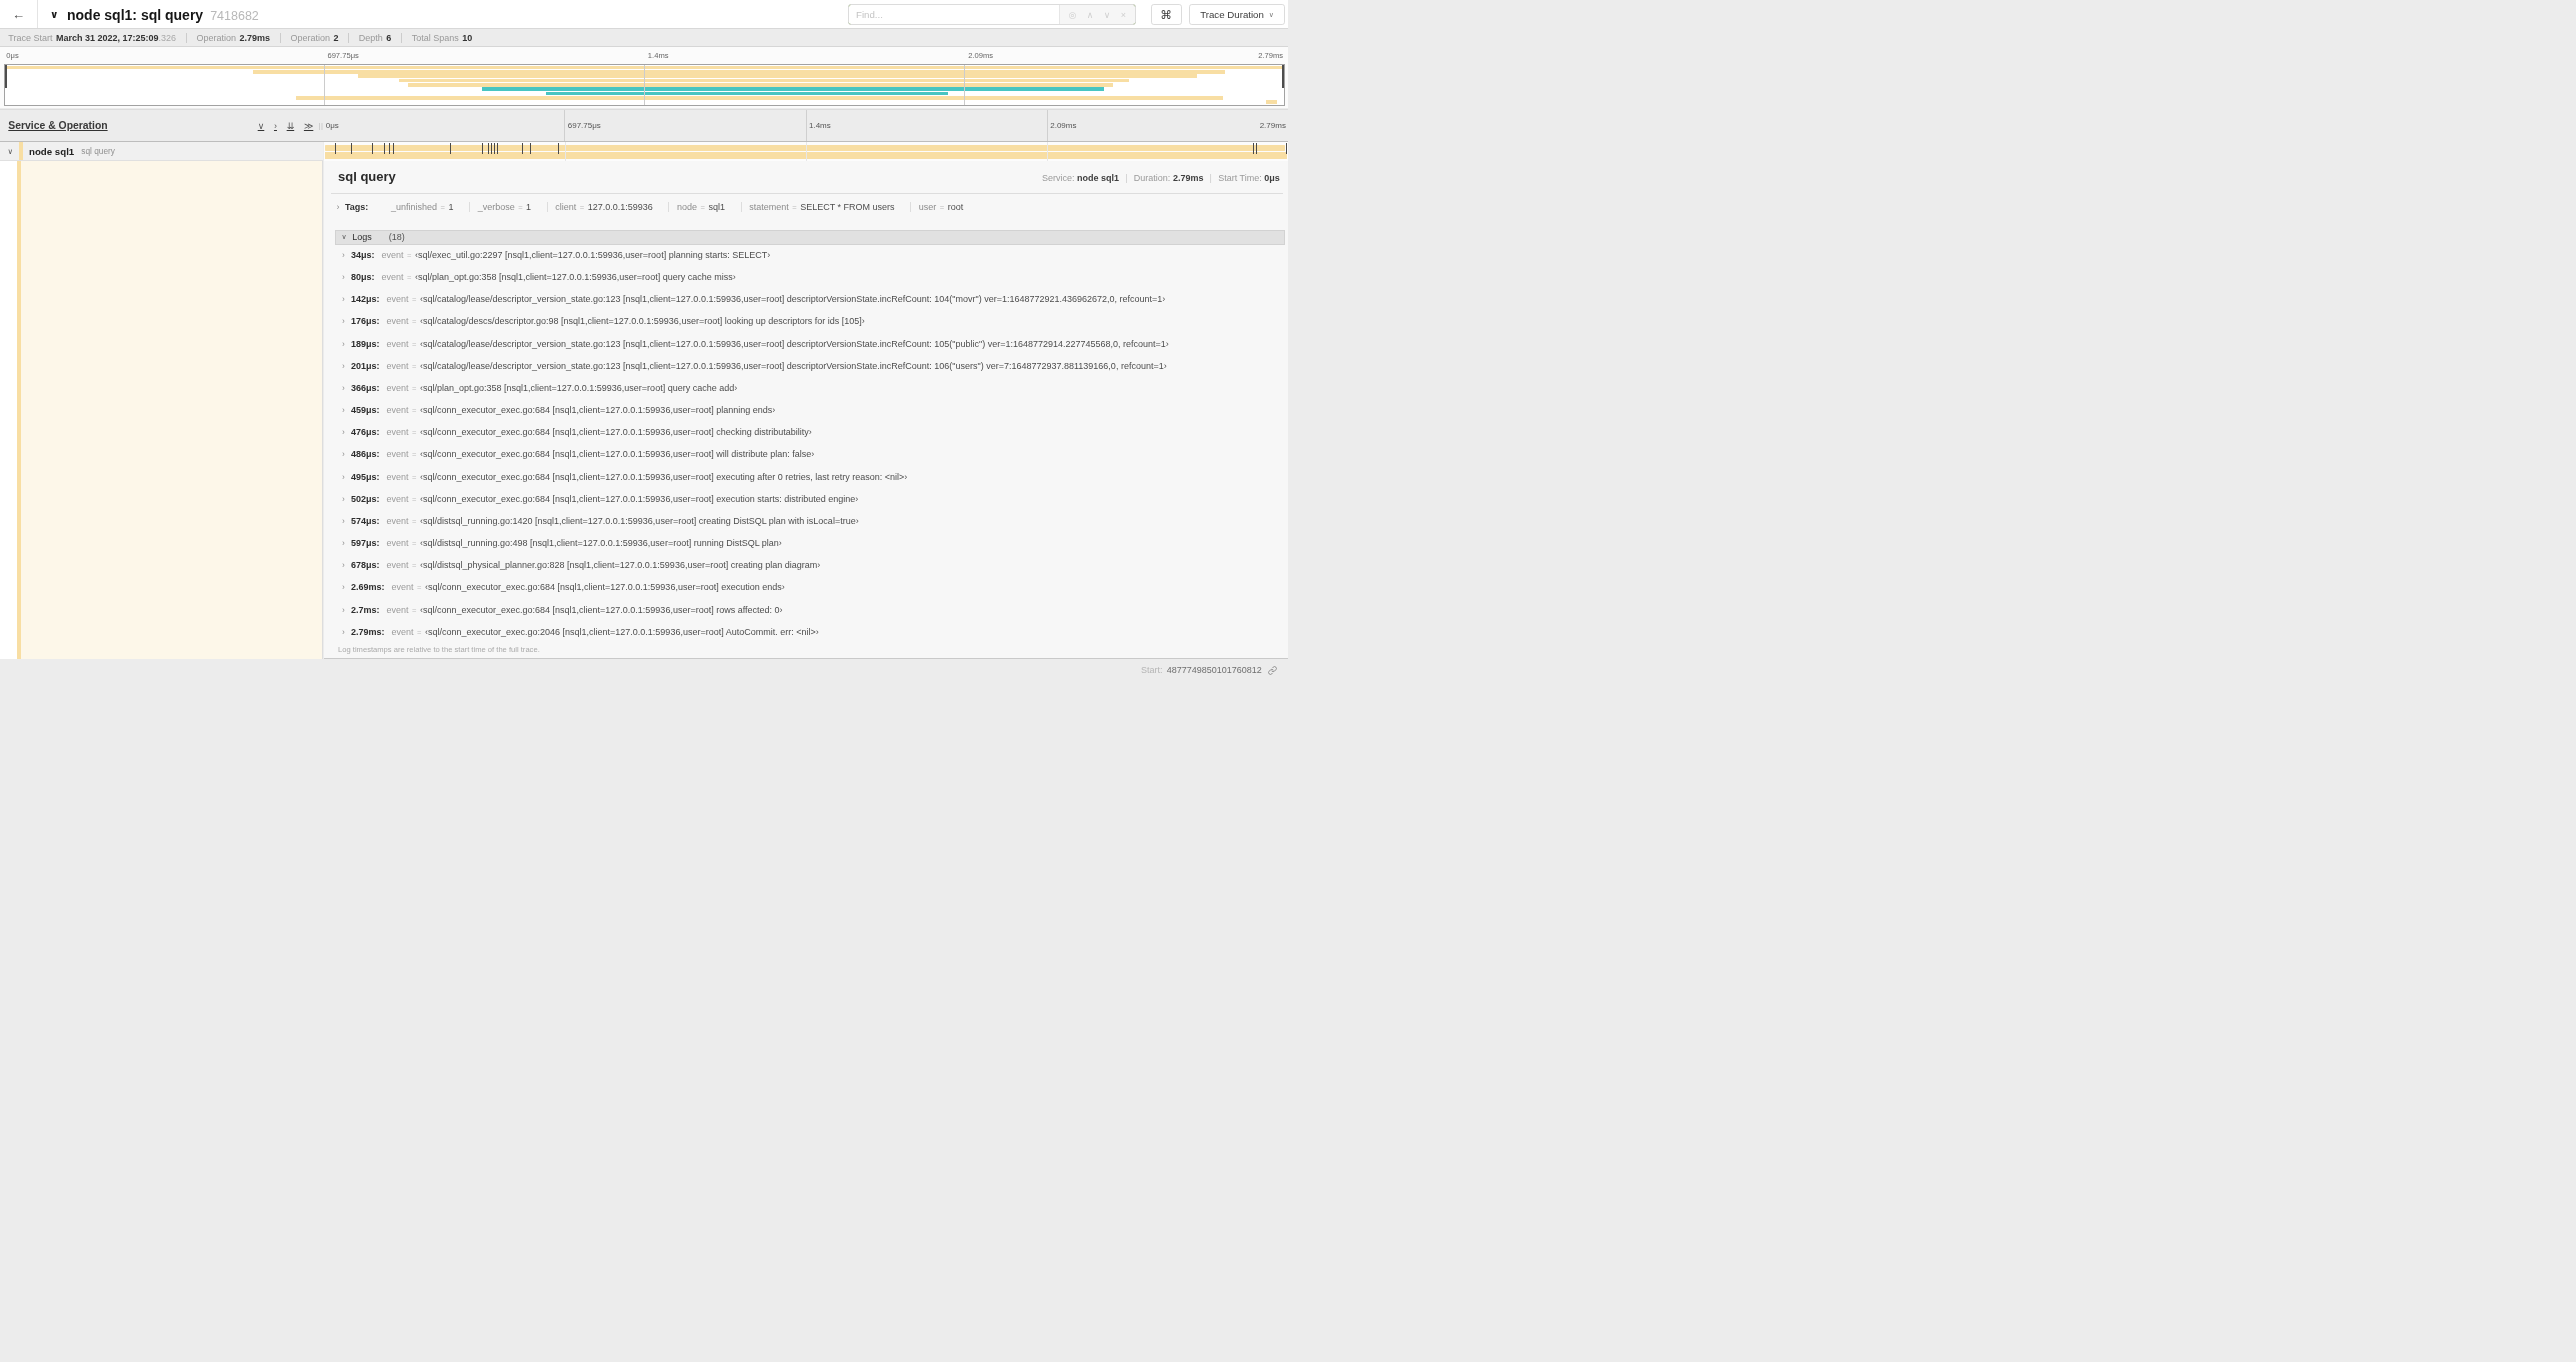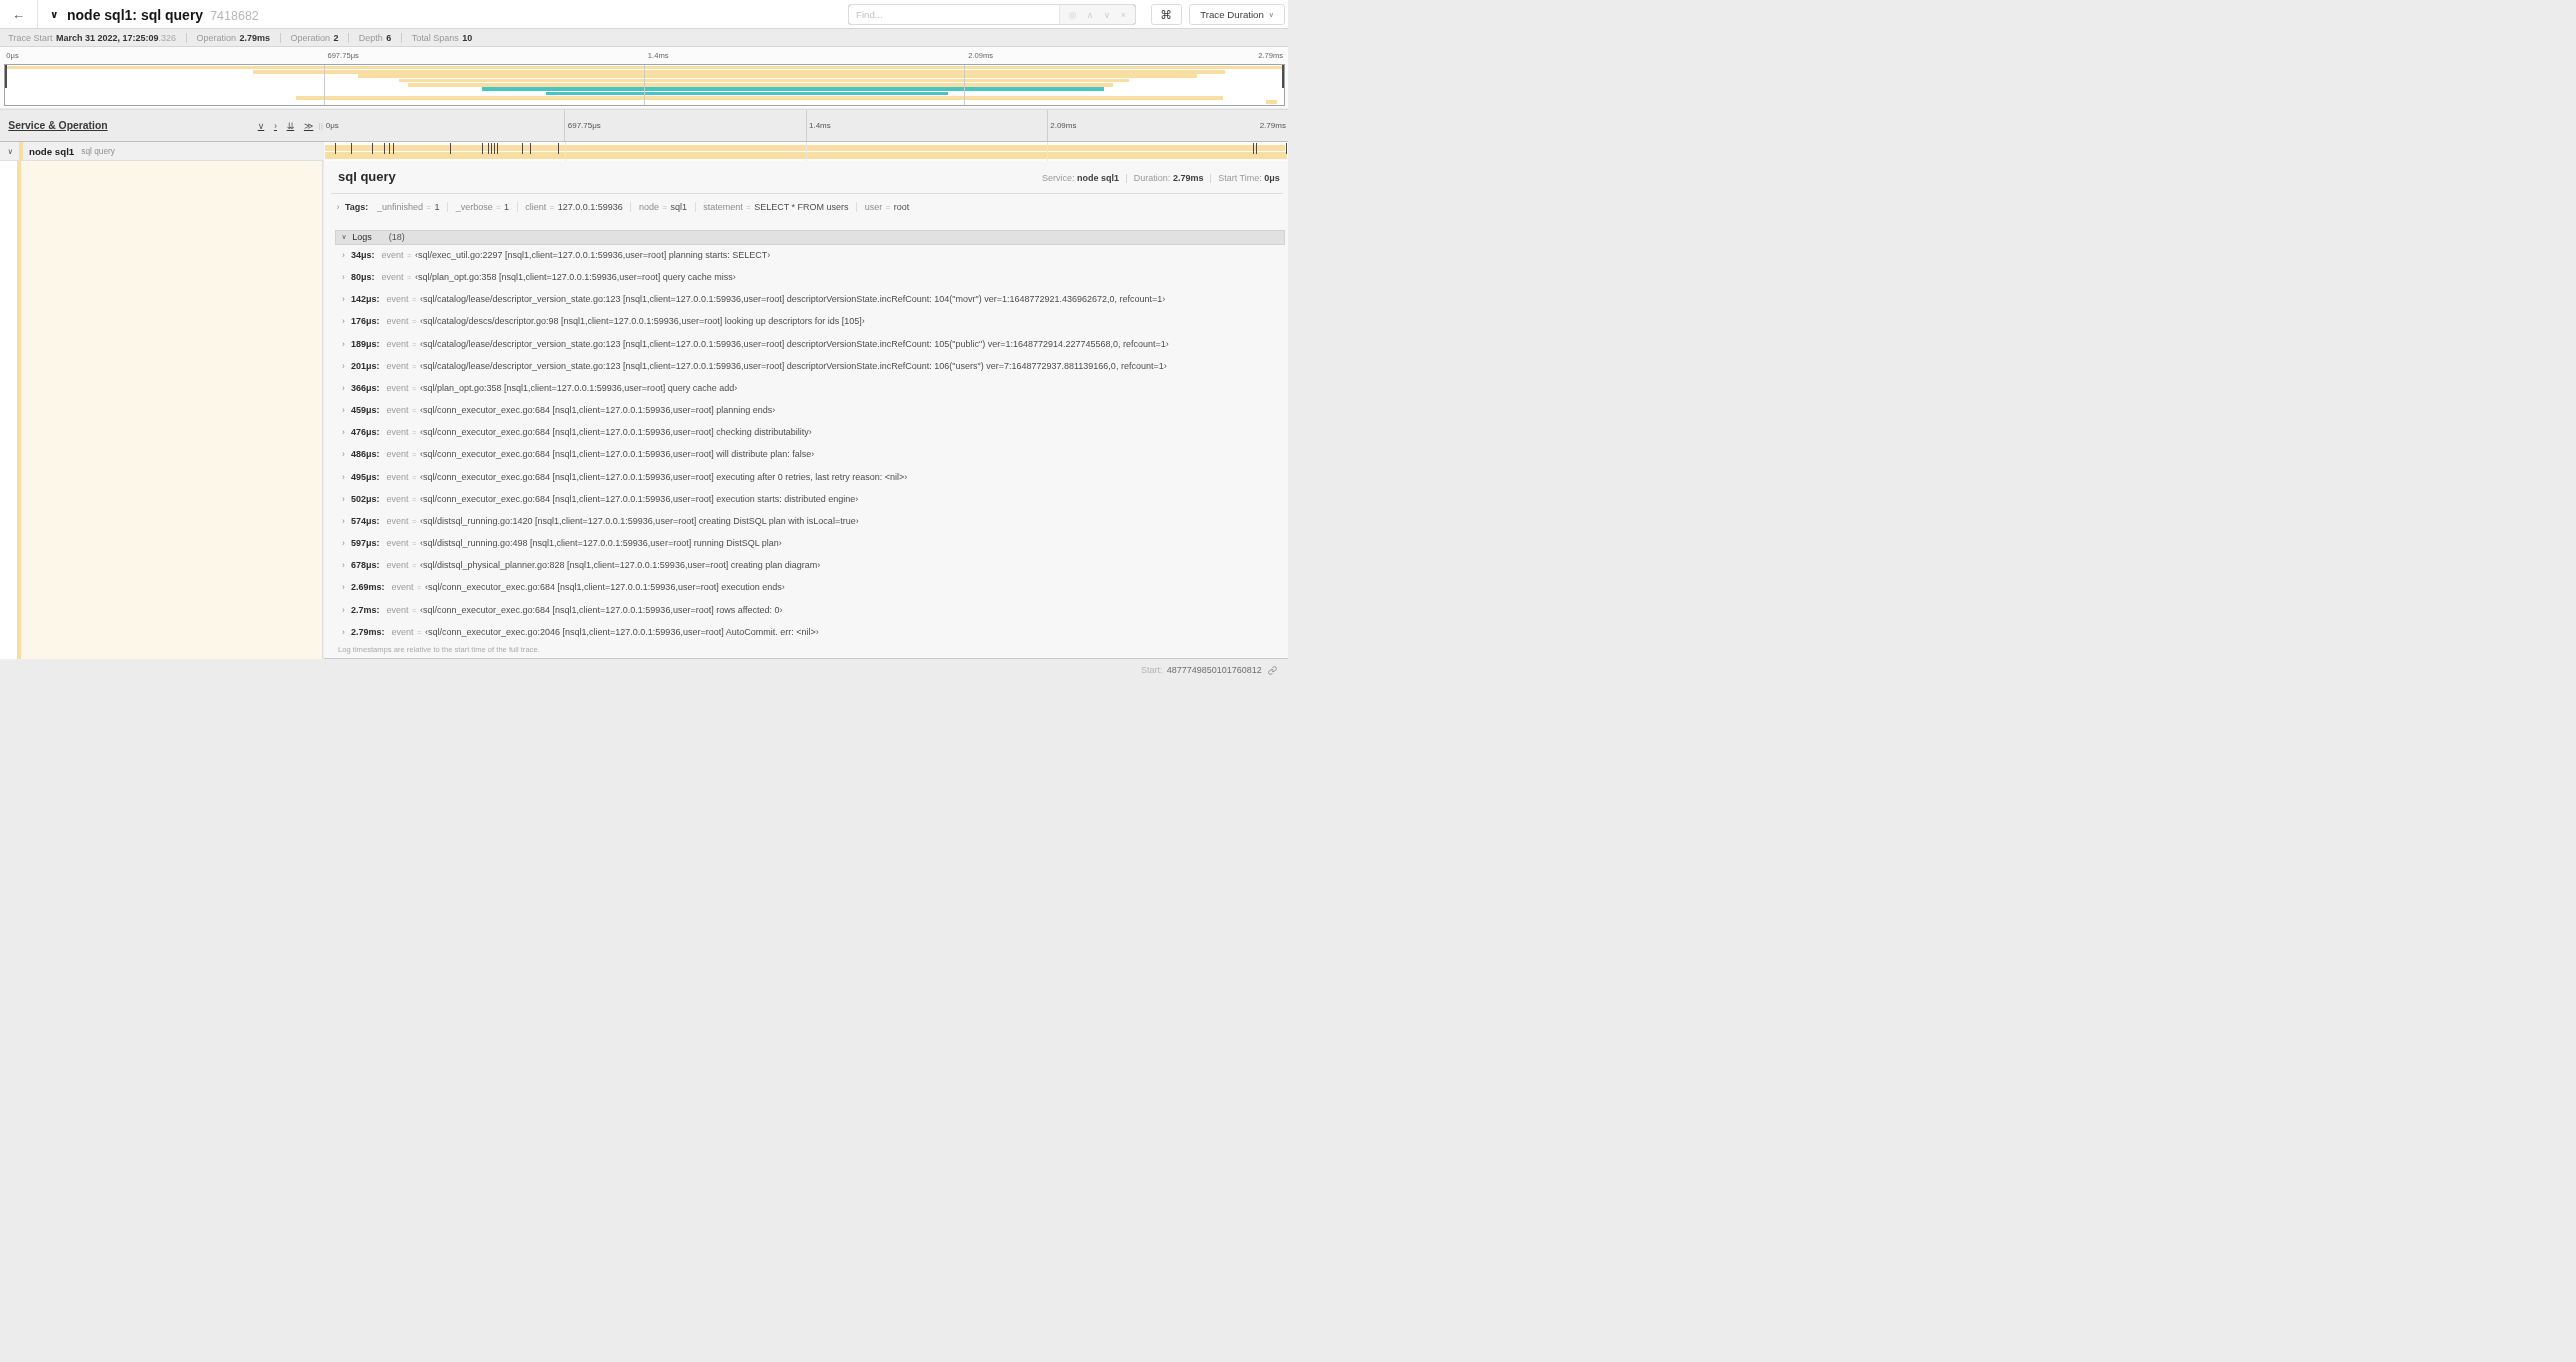--- a/index.html
+++ b/index.html
@@ -70,22 +70,22 @@
   .d-left .stripe { position:absolute; left:17.3px; top:0; bottom:0; width:3.5px; }
   .d-left .cream { position:absolute; left:21px; right:0; top:0; bottom:0; background:#fdf7e9; }
   .d-panel { position:absolute; left:324px; right:0; top:0; bottom:0; background:#f7f7f7; border-bottom:0.7px solid #c9c9c9; overflow:hidden;}
   .d-title { position:absolute; left:14px; top:7.6px; font-size:13px; font-weight:bold; color:#2a2a2a;}
   .d-meta { position:absolute; right:8.3px; top:11.8px; font-size:9px; color:#9a9a9a; white-space:nowrap;}
   .d-meta b { color:#3e3e3e; }
   .d-meta .dsep { color:#ccc; margin:0 6.2px; }
   .d-divider { position:absolute; top:32px; left:7px; right:5.5px; height:0.7px; background:#ddd;}
   .tags-row { position:absolute; top:37px; left:12.5px; right:5.5px; height:18px; display:flex; align-items:center; font-size:9px; white-space:nowrap; cursor:pointer;}
   .tags-row .chev { color:#8b8b8b; font-size:9px; margin-right:5.5px;}
-  .tags-row .tags-label { font-weight:bold; color:#333; margin-right:1px;}
-  .tag-item { display:flex; align-items:center; padding:0 7.6px; }
+  .tags-row .tags-label { font-weight:bold; color:#333; margin-right:7px;}
+  .tag-item { display:flex; align-items:center; padding:0 7.6px;margin-left:8px; }
   .tag-item + .tag-item { border-left:0.7px solid #ddd; }
   .tag-key { color:#8c8c8c; }
   .tag-eq { color:#b9b9b9; font-size:7.6px; margin:0 3.5px;}
   .tag-val { color:#4e4e4e; }
   .logs-header { position:absolute; top:69px; left:11px; right:2.8px; height:14.5px; background:#e1e1e1; border:0.7px solid #d2d2d2;
     display:flex; align-items:center; padding-left:5.5px; font-size:9px; cursor:pointer;}
   .logs-header .chev { font-size:7px; color:#555; margin-right:5.5px;}
   .logs-header .lbl { font-weight:normal; color:#2e2e2e; margin-right:17px;}
   .logs-header .cnt { color:#555; }
   .logs-list { position:absolute; top:83px; left:0; right:0; bottom:0; }

